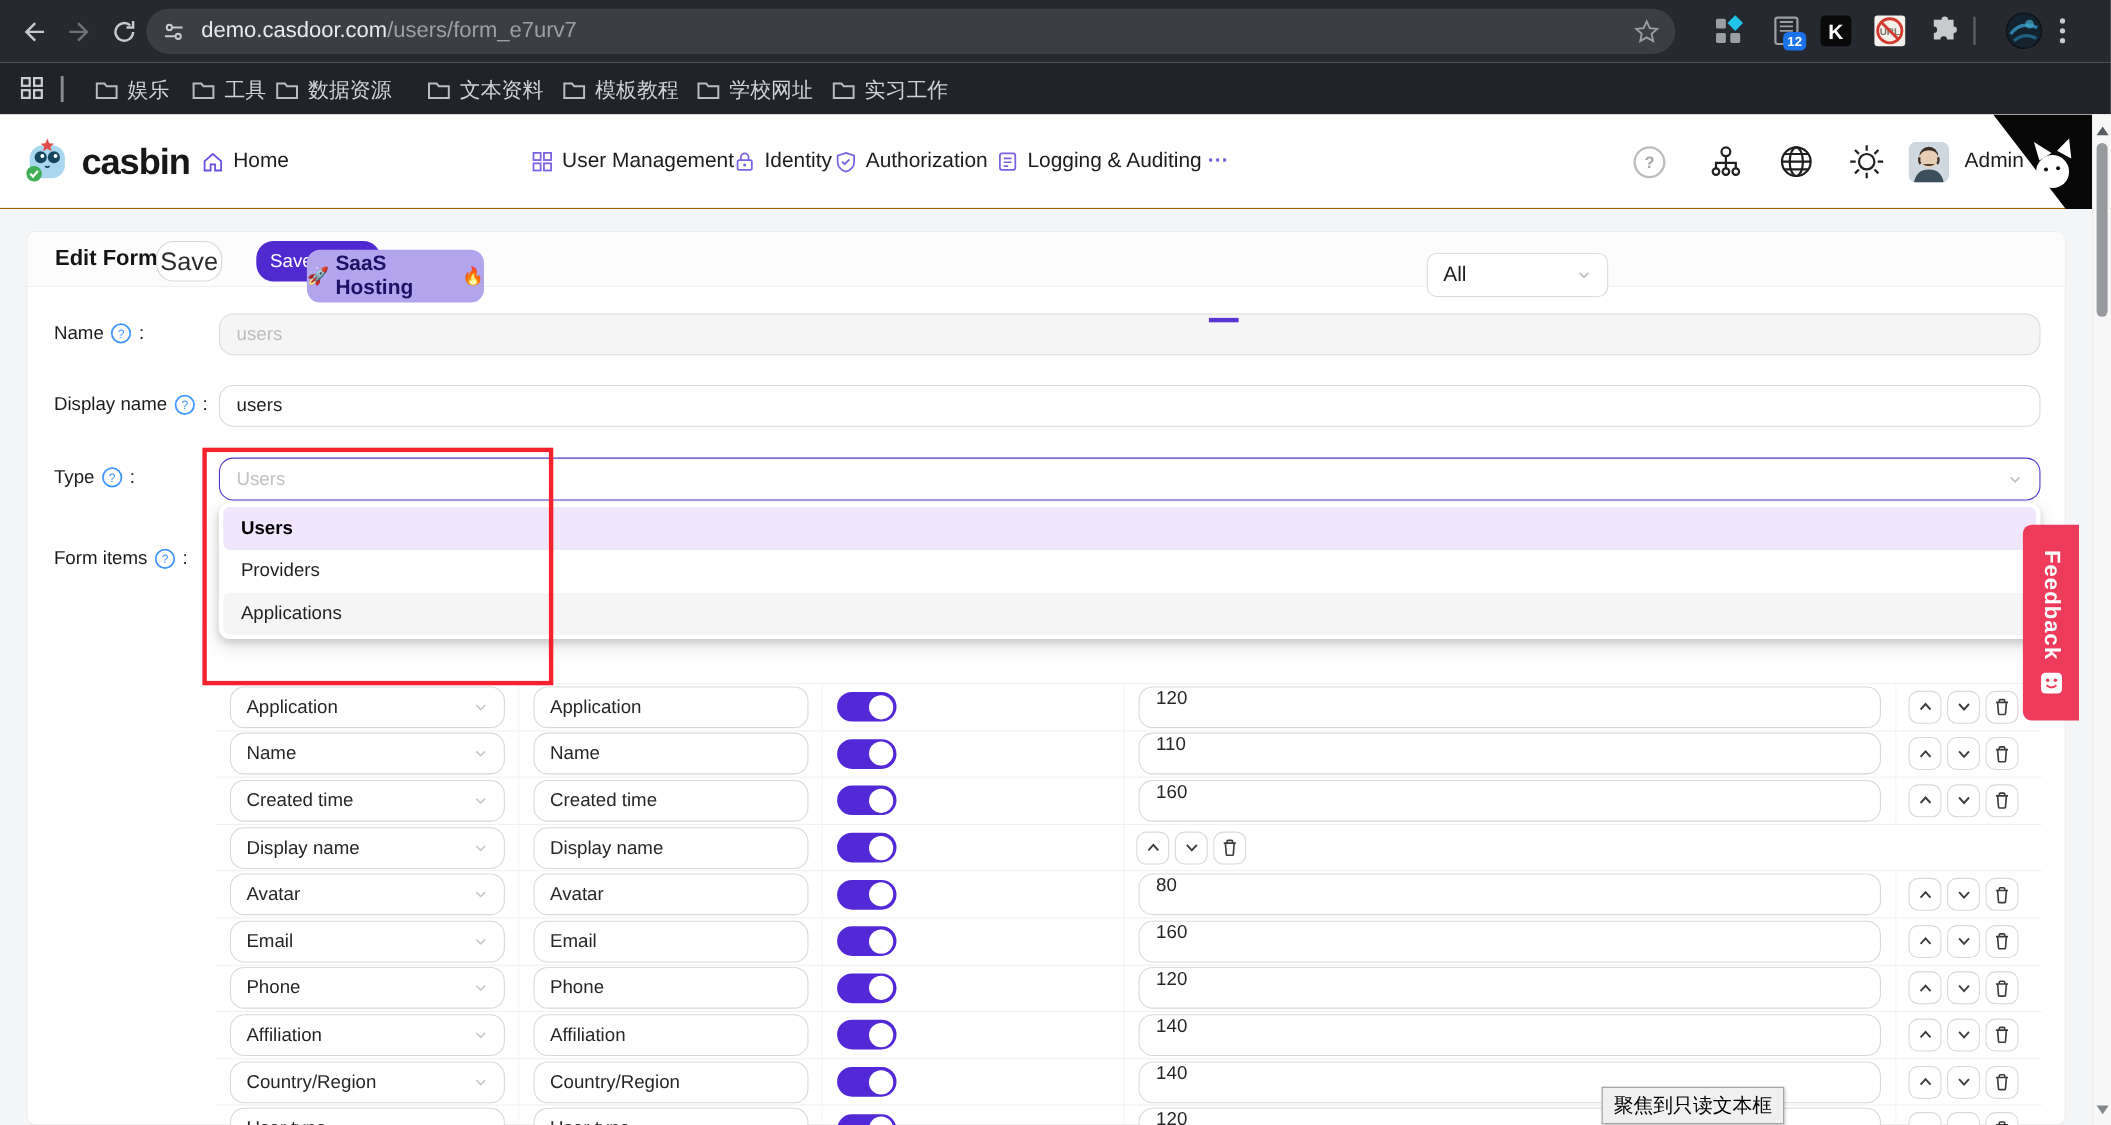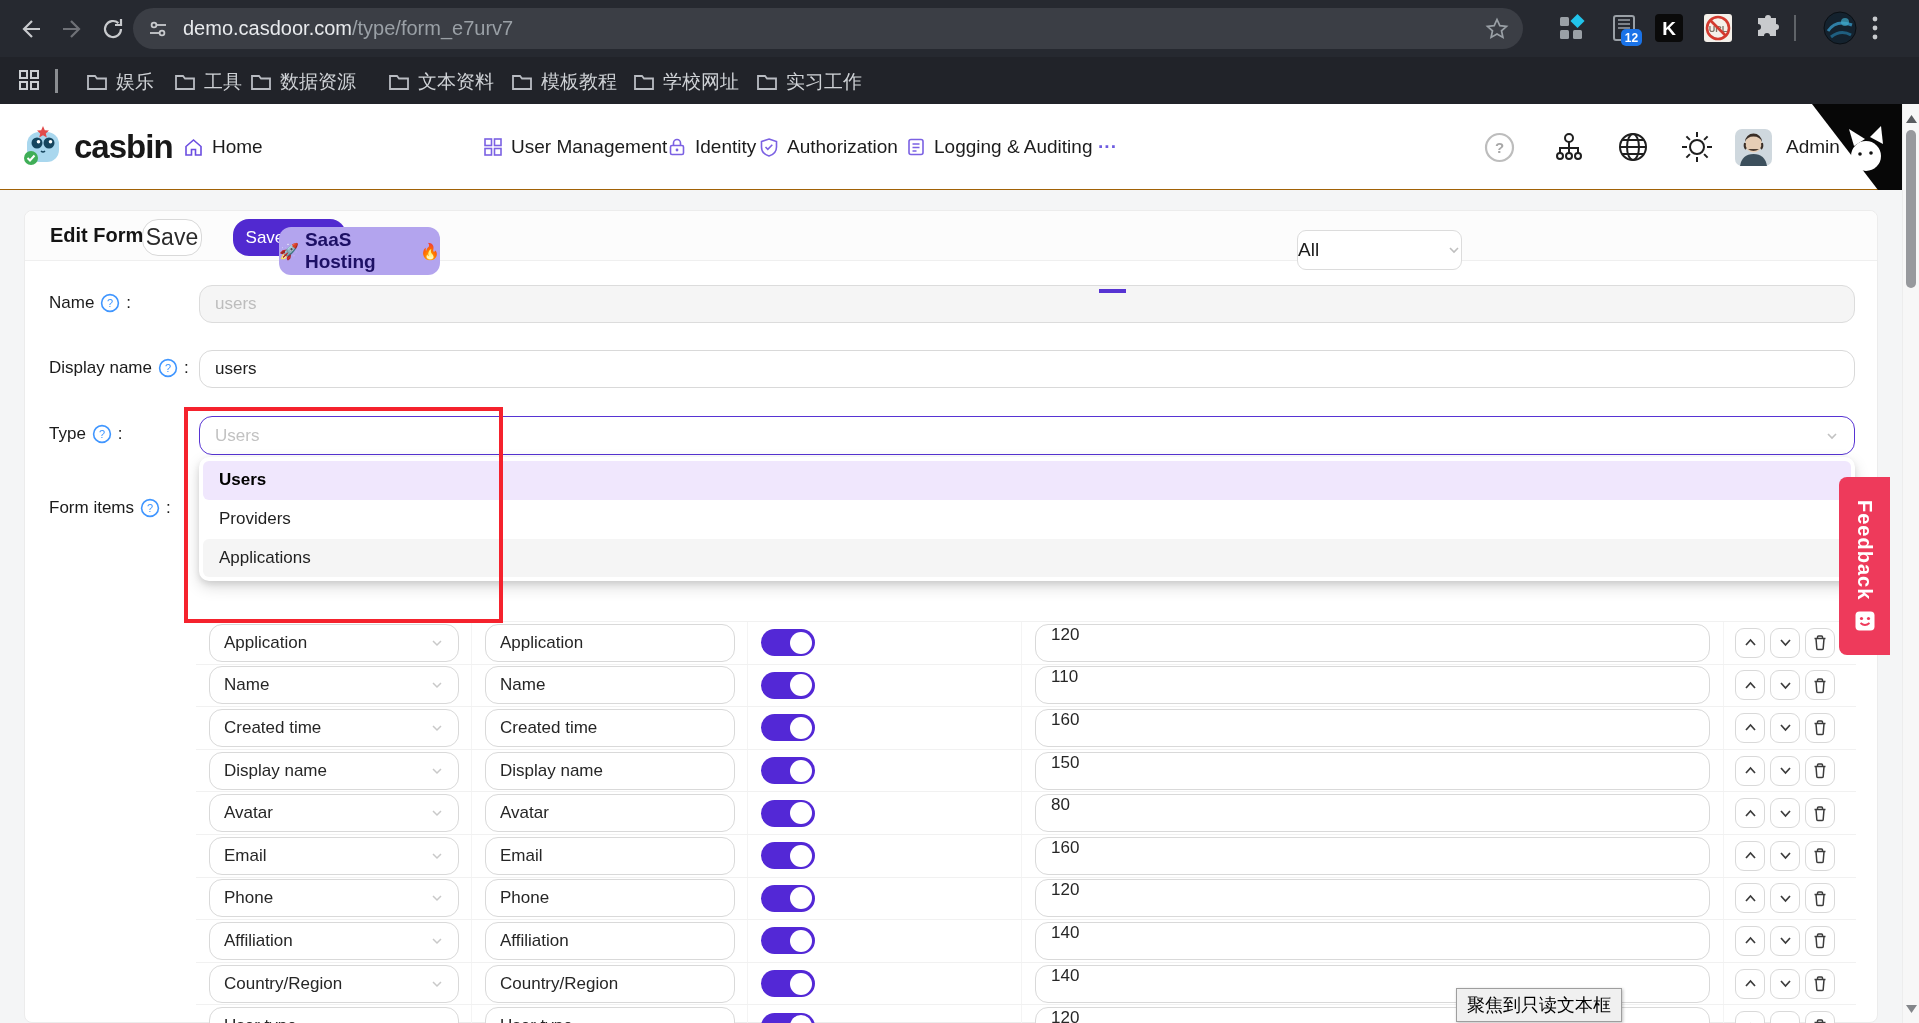--- a/index.html
+++ b/index.html
@@ -14,21 +14,21 @@
   #urlbar .path{color:#9aa0a6;font-size:20px}
   .extico{position:absolute;top:13px;z-index:6}
   #bookmarks{position:absolute;left:0;top:57px;width:1919px;height:47px;background:#212329;z-index:5}
   .bm-item{position:absolute;top:12px;display:flex;align-items:center;gap:8px;color:#cfd2d6;font-size:19px}
 
   
   #nav{position:absolute;left:0;top:104px;width:1919px;height:86px;background:#ffffff;border-bottom:1px solid #a16207;z-index:5}
   .navitem{position:absolute;top:0;height:86px;display:flex;align-items:center;gap:8px;font-size:19px;color:#1c1c1c}
   #saas-pill{position:absolute;left:279px;top:123px;width:161px;height:48px;background:#b3a4ee;border-radius:12px;display:flex;align-items:center;justify-content:center;gap:6px;z-index:6}
   #saas-pill span.lbl{font-weight:bold;color:#1d1065;font-size:19px}
-  #org-select{position:absolute;left:1297px;top:126px;width:165px;height:40px;border:1px solid #dcdcdc;border-radius:9px;background:#fff;display:flex;align-items:center;justify-content:space-between;padding:0 0;font-size:19px;color:#1c1c1c;z-index:6}
+  #org-select{position:absolute;left:1297px;top:126px;width:165px;height:40px;border:1px solid #dcdcdc;border-radius:9px;background:#fff;display:flex;align-items:center;justify-content:space-between;padding:0 14px;font-size:19px;color:#1c1c1c;z-index:6}
   #nav-ink{position:absolute;left:1099px;top:185px;width:27px;height:4px;background:#5734d3;z-index:6}
 
   
   #card{position:absolute;left:24px;top:210px;width:1854px;height:813px;background:#fff;border:1px solid #ececec;border-radius:8px;z-index:1}
   #card-head{position:absolute;left:0;top:0;width:100%;height:50px;background:#fcfcfc;border-bottom:1px solid #efefef;border-radius:8px 8px 0 0}
   #card-title{position:absolute;left:25px;top:13px;font-size:20px;font-weight:bold;color:#141414}
   #btn-save{position:absolute;left:117px;top:8px;width:60px;height:37px;background:#fff;border:1px solid #d9d9d9;border-radius:16px;font-size:23px;color:#2b2b2b;display:flex;align-items:center;justify-content:center}
   #btn-save-exit{position:absolute;left:208px;top:8px;width:113px;height:37px;background:#5129d0;border-radius:16px;font-size:17px;color:#fff;display:flex;align-items:center;justify-content:center}
 
   .flabel{position:absolute;left:49px;display:flex;align-items:center;gap:6px;font-size:17px;color:#1b1b1b;z-index:3}
@@ -87,21 +87,21 @@
   <div id="urlbar">
     <span style="margin-right:14px">
       <svg width="22" height="22" viewBox="0 0 22 22">
           <circle cx="7" cy="7" r="2.4" stroke="#c8cacd" stroke-width="1.8" fill="none"></circle>
           <path d="M10 7 H19" stroke="#c8cacd" stroke-width="1.8"></path>
           <circle cx="15" cy="15" r="2.4" stroke="#c8cacd" stroke-width="1.8" fill="none"></circle>
           <path d="M3 15 H12" stroke="#c8cacd" stroke-width="1.8"></path>
         </svg>
     </span>
     <span class="domain">demo.casdoor.com</span>
-      <span class="path">/type/form_e7urv7</span>
+      <span class="path">/users/form_e7urv7</span>
     <span style="margin-left:auto">
       <svg width="24" height="24" viewBox="0 0 24 24">
           <path d="M12 2.5 L14.8 8.6 L21.5 9.3 L16.5 13.8 L17.9 20.4 L12 17 L6.1 20.4 L7.5 13.8 L2.5 9.3 L9.2 8.6 Z" stroke="#9aa0a6" stroke-width="1.7" fill="none"></path>
         </svg>
     </span>
   </div>
 
   <div class="extico" style="left:1556px">
     <svg width="30" height="30" viewBox="0 0 30 30">
         <rect x="4" y="4" width="9" height="9" rx="1.5" fill="#9aa0a6"></rect>
@@ -573,25 +573,20 @@
         <div class="tsel">
           <span>Display name</span>
           <svg width="14" height="14" viewBox="0 0 14 14" opacity="0">
             <path d="M3 5 l4 4 l4 -4" stroke="#c9c9c9" stroke-width="1.5" fill="none"></path>
           </svg>
         </div>
       </div>
       <div class="tcell">
         <div class="switch"></div>
       </div>
-      <div class="tcell">
-        <div class="winput">
-          <span>150</span>
-        </div>
-      </div>
       <div class="tcell" style="border-right:none">
         <div class="btns">
           <div class="abtn">
             <svg width="15" height="15" viewBox="0 0 15 15">
               <path d="M3 10 l4.5 -5 l4.5 5" stroke="#3c3c3c" stroke-width="1.7" fill="none"></path>
             </svg>
           </div>
           <div class="abtn">
             <svg width="15" height="15" viewBox="0 0 15 15">
               <path d="M3 5 l4.5 5 l4.5 -5" stroke="#3c3c3c" stroke-width="1.7" fill="none"></path>

